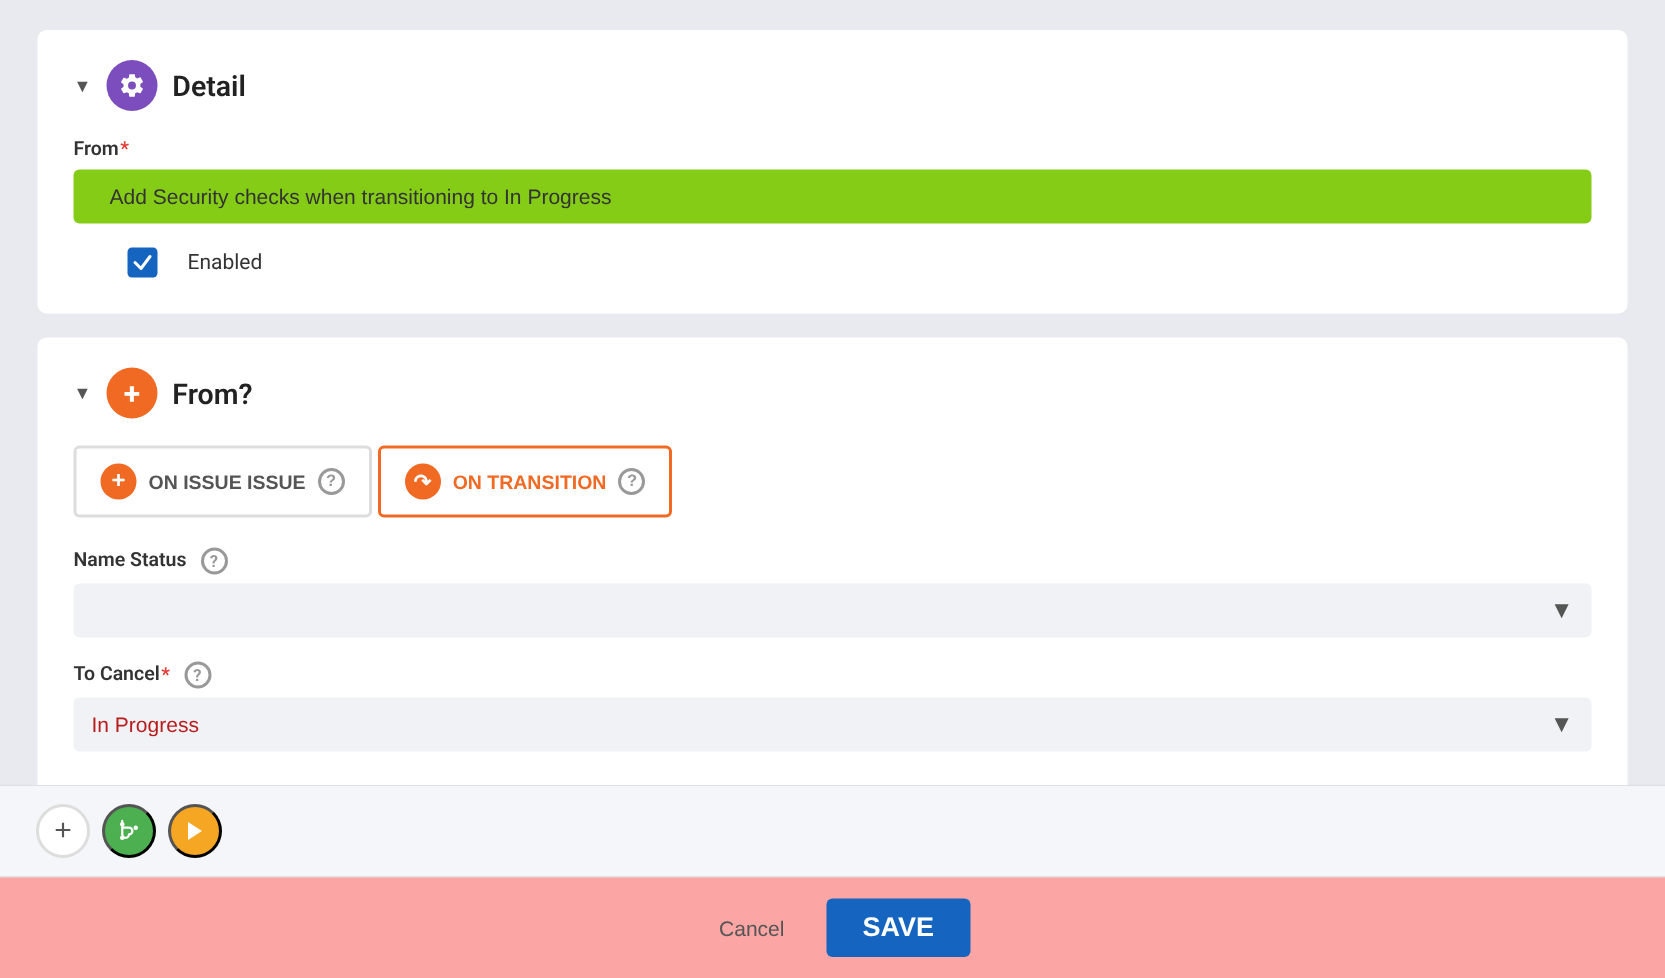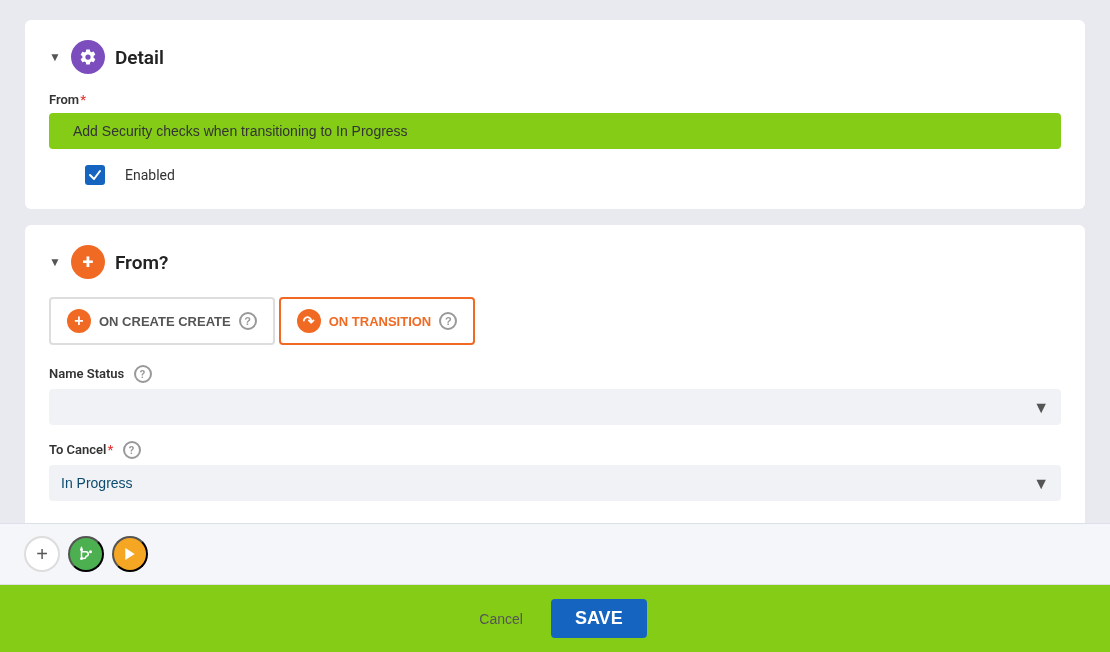--- a/index.html
+++ b/index.html
@@ -206,21 +206,21 @@
       position: relative;
     }
 
     .select-field {
       width: 100%;
       background: #f0f2f5;
       border: none;
       border-radius: 4px;
       padding: 10px 48px 10px 12px;
       font-size: 14px;
-      color: #0c4a6e;
+      color: #b91c1c;
       appearance: none;
       outline: none;
       cursor: pointer;
     }
 
     .select-arrow {
       position: absolute;
       right: 12px;
       top: 50%;
       transform: translateY(-50%);
@@ -274,21 +274,21 @@
       display: flex;
       align-items: center;
       justify-content: center;
       color: white;
       font-size: 16px;
       cursor: pointer;
     }
 
     
     .footer {
-      background: #84cc16;
+      background: #fca5a5;
       border-top: 1px solid #e0e0e0;
       padding: 14px 24px;
       display: flex;
       justify-content: center;
       align-items: center;
       gap: 12px;
     }
 
     .btn-cancel {
       background: transparent;
@@ -347,21 +347,21 @@
   <div class="card">
     <div class="card-header">
       <span class="collapse-arrow">▼</span>
       <div class="icon-plus-orange">+</div>
       <span class="card-title">From?</span>
     </div>
 
     <div class="trigger-buttons">
       <button class="trigger-btn">
         <div class="trigger-btn-icon-plus">+</div>
-        <span>ON CREATE CREATE</span>
+        <span>ON ISSUE ISSUE</span>
         <div class="help-icon">?</div>
       </button>
       <button class="trigger-btn active">
         <div class="trigger-btn-icon-transition">↷</div>
         <span>ON TRANSITION</span>
         <div class="help-icon">?</div>
       </button>
     </div>
 
     <div class="field-group">

